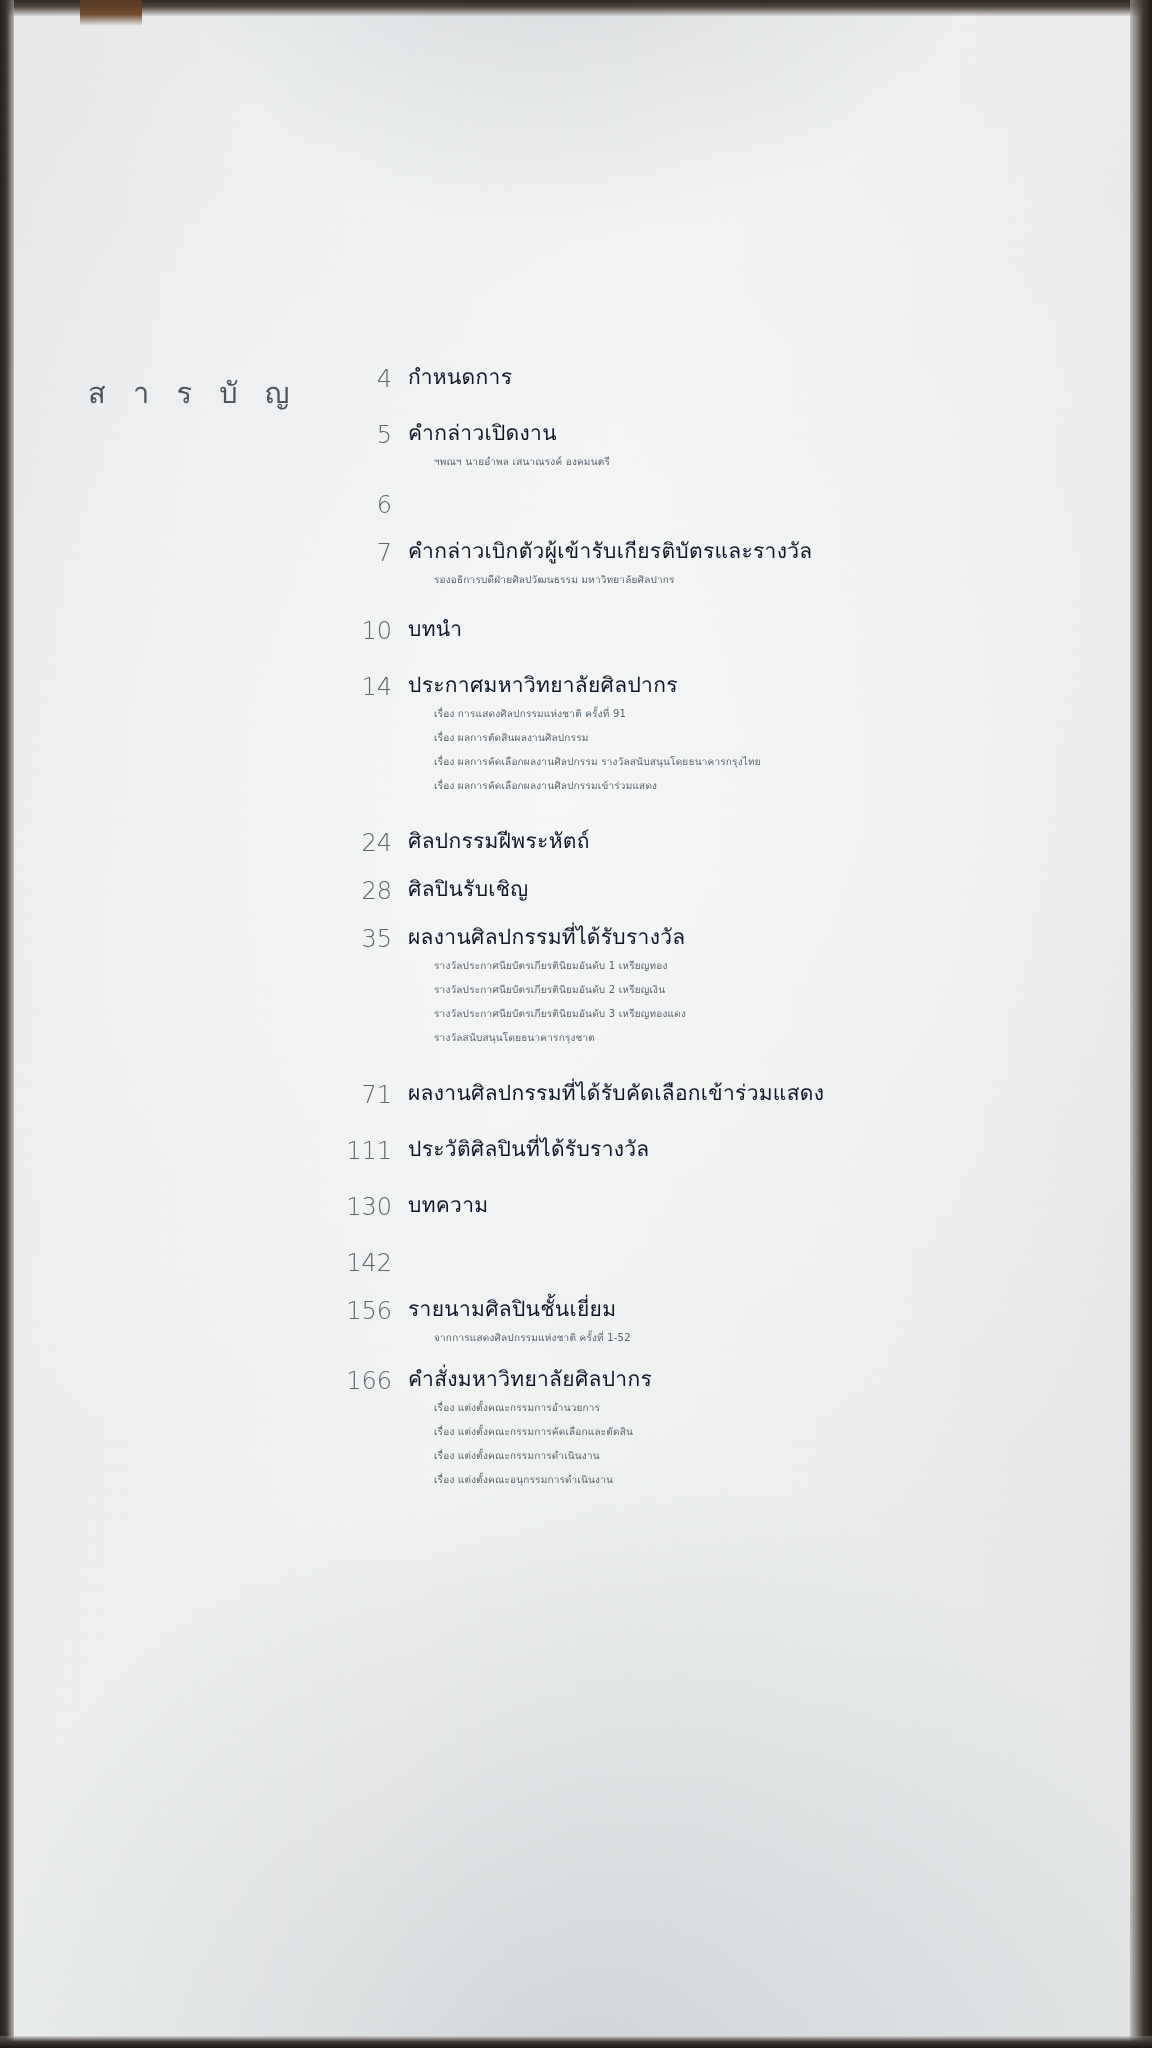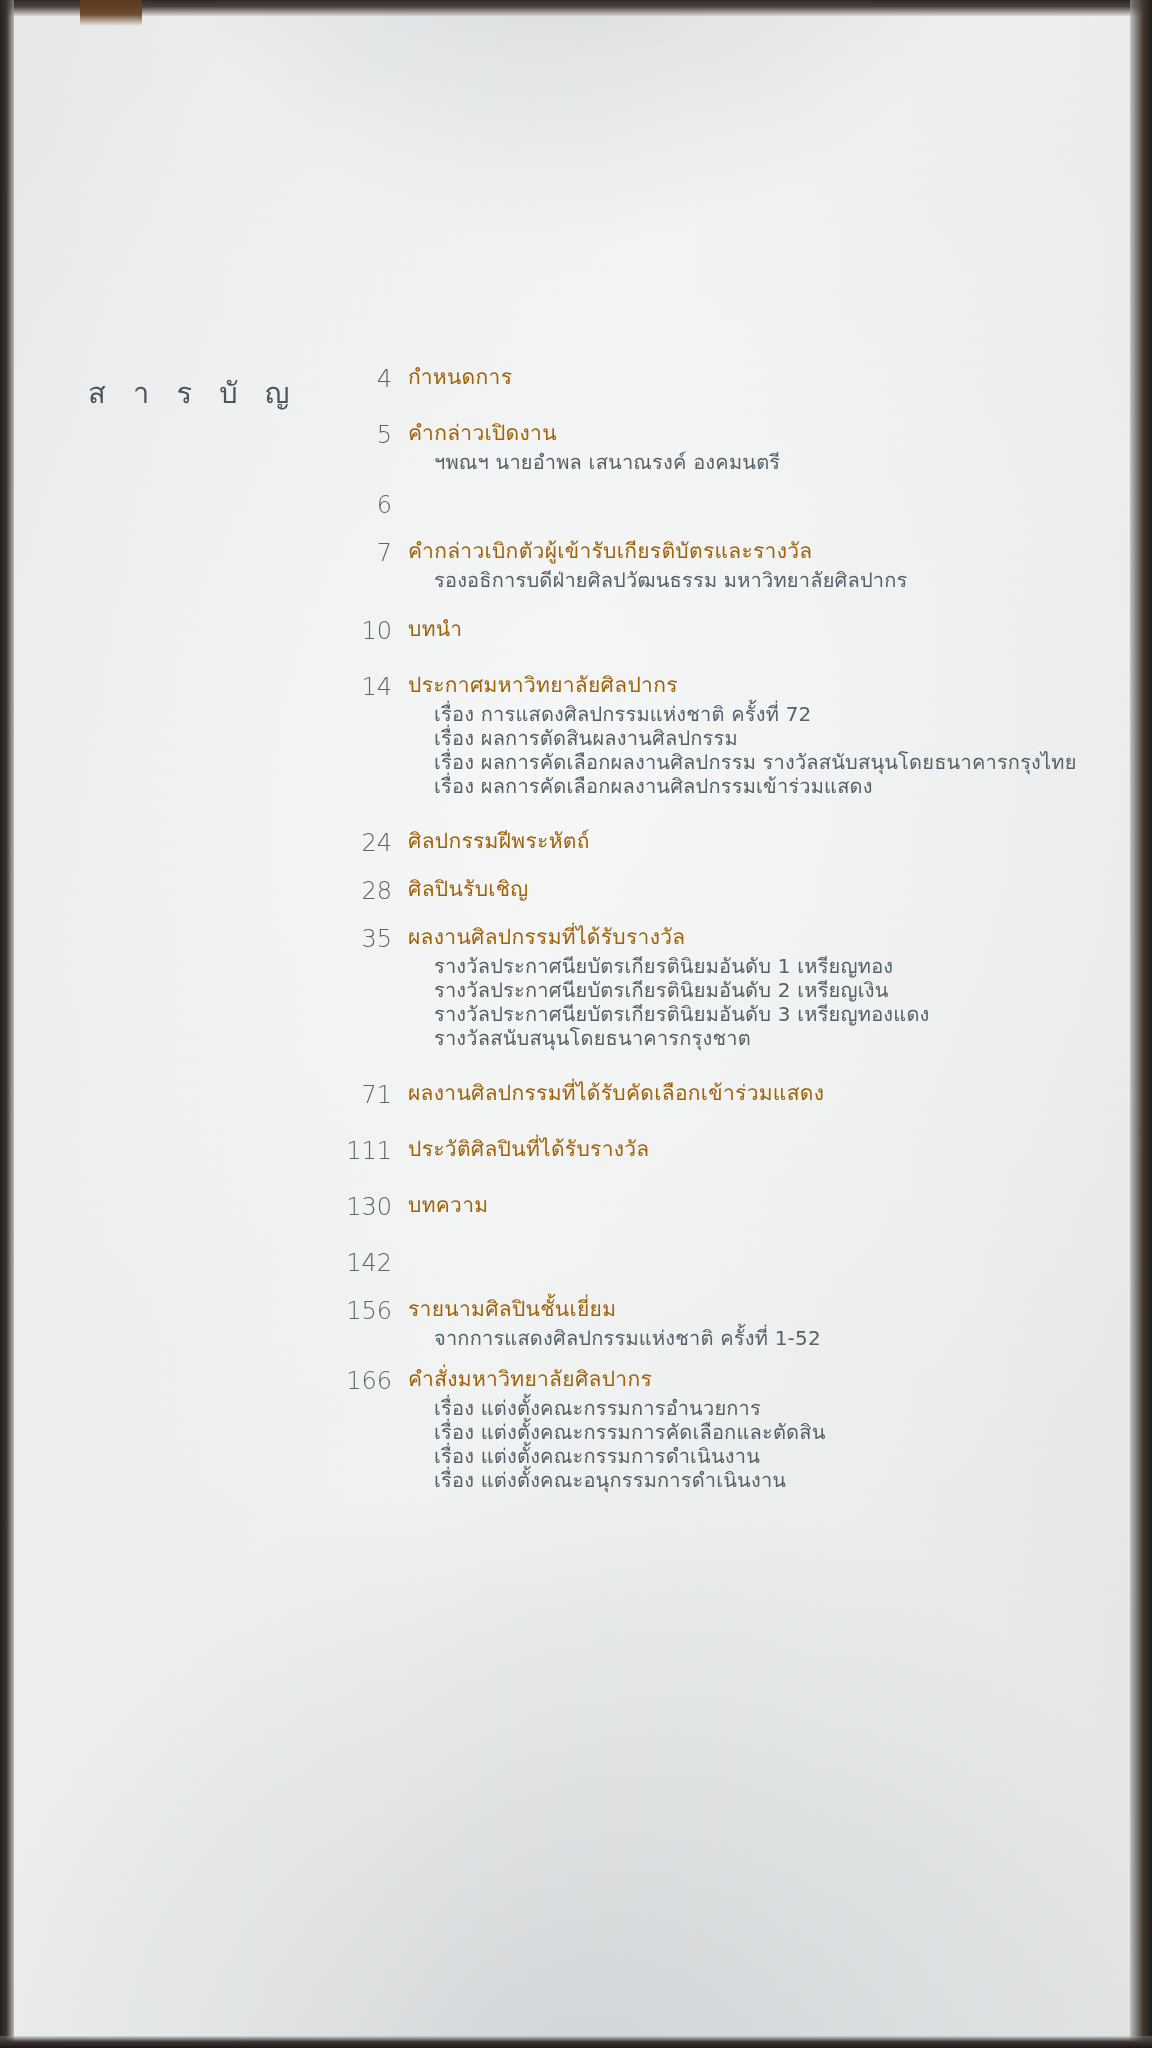--- a/index.html
+++ b/index.html
@@ -124,28 +124,28 @@
     font-size: 24px;
     line-height: 34px;
     font-family: "DejaVu Sans", "Liberation Sans", sans-serif;
     font-weight: 300;
   }
   .toc-body {
     flex: 1 1 auto;
     min-width: 0;
   }
   .toc-title {
-    color: #a16207;
+    color: #0f172a;
     font-size: 21px;
     line-height: 31px;
     letter-spacing: 0.3px;
   }
   .toc-sub {
     color: #55616a;
-    font-size: 20px;
+    font-size: 10px;
     line-height: 24px;
     letter-spacing: 0.2px;
     padding-left: 26px;
   }
   .toc-sub.first {
     margin-top: 1px;
   }
   
   .gap-sm { margin-bottom: 14px; }
   .gap-md { margin-bottom: 22px; }
@@ -193,21 +193,21 @@
         <div class="toc-entry gap-md">
           <div class="toc-page">10</div>
           <div class="toc-body">
             <div class="toc-title">บทนำ</div>
           </div>
         </div>
         <div class="toc-entry gap-lg">
           <div class="toc-page">14</div>
           <div class="toc-body">
             <div class="toc-title">ประกาศมหาวิทยาลัยศิลปากร</div>
-            <div class="toc-sub first">เรื่อง การแสดงศิลปกรรมแห่งชาติ ครั้งที่ 72</div>
+            <div class="toc-sub first">เรื่อง การแสดงศิลปกรรมแห่งชาติ ครั้งที่ 91</div>
             <div class="toc-sub">เรื่อง ผลการตัดสินผลงานศิลปกรรม</div>
             <div class="toc-sub">เรื่อง ผลการคัดเลือกผลงานศิลปกรรม รางวัลสนับสนุนโดยธนาคารกรุงไทย</div>
             <div class="toc-sub">เรื่อง ผลการคัดเลือกผลงานศิลปกรรมเข้าร่วมแสดง</div>
           </div>
         </div>
         <div class="toc-entry gap-sm">
           <div class="toc-page">24</div>
           <div class="toc-body">
             <div class="toc-title">ศิลปกรรมฝีพระหัตถ์</div>
           </div>

